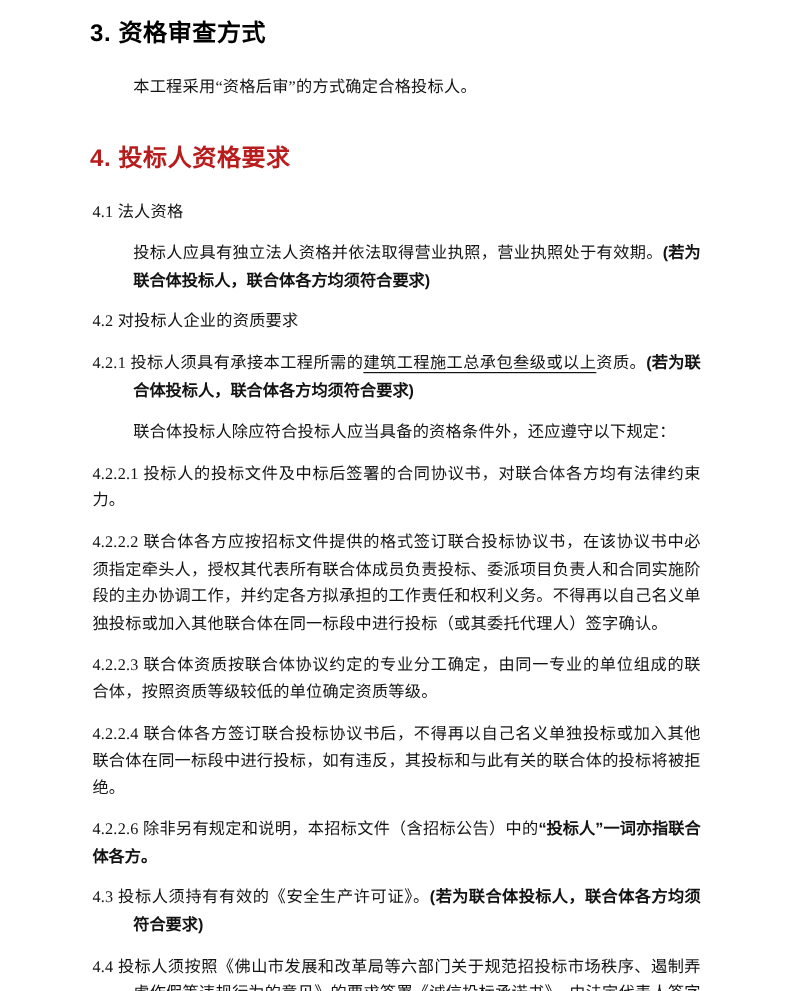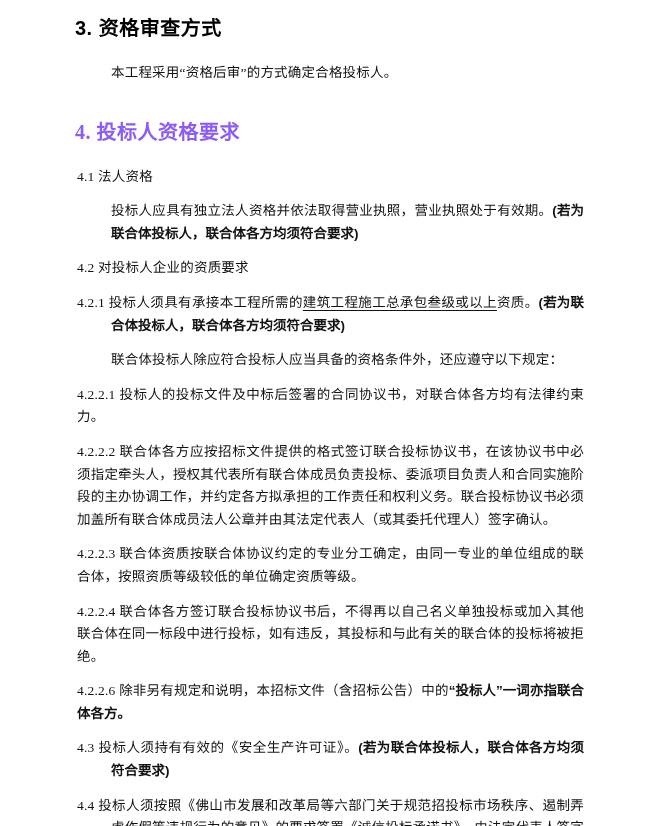--- a/index.html
+++ b/index.html
@@ -51,26 +51,26 @@
     text-decoration: underline;
     text-underline-offset: 3px;
   }
 </style>
 </head>
 <body>
 
 <div class="page" style="background: rgb(255, 255, 255); color: rgb(19, 19, 19);">
     <h2 class="heading" style="color: rgb(0, 0, 0);">3. 资格审查方式</h2>
     <p class="para indent"><span>本工程采用“资格后审”的方式确定合格投标人。</span></p>
-    <h2 class="heading gap-top" style="color: #8b5cf6; font-family: Liberation Serif, serif;">4. 投标人资格要求</h2>
+    <h2 class="heading gap-top" style="color: #b91c1c;">4. 投标人资格要求</h2>
     <p class="para flush"><span>4.1 法人资格</span></p>
     <p class="para block2"><span>投标人应具有独立法人资格并依法取得营业执照，营业执照处于有效期。</span><span class="b">(若为联合体投标人，联合体各方均须符合要求)</span></p>
     <p class="para flush"><span>4.2 对投标人企业的资质要求</span></p>
     <p class="para hang"><span>4.2.1 投标人须具有承接本工程所需的</span><span class="u">建筑工程施工总承包叁级或以上</span><span>资质。</span><span class="b">(若为联合体投标人，联合体各方均须符合要求)</span></p>
     <p class="para indent"><span>联合体投标人除应符合投标人应当具备的资格条件外，还应遵守以下规定：</span></p>
     <p class="para flush"><span>4.2.2.1 投标人的投标文件及中标后签署的合同协议书，对联合体各方均有法律约束力。</span></p>
-    <p class="para flush"><span>4.2.2.2 联合体各方应按招标文件提供的格式签订联合投标协议书，在该协议书中必须指定牵头人，授权其代表所有联合体成员负责投标、委派项目负责人和合同实施阶段的主办协调工作，并约定各方拟承担的工作责任和权利义务。联合投标协议书必须加盖所有联合体成员法人公章并由其法定代表人（或其委托代理人）签字确认。</span></p>
+    <p class="para flush"><span>4.2.2.2 联合体各方应按招标文件提供的格式签订联合投标协议书，在该协议书中必须指定牵头人，授权其代表所有联合体成员负责投标、委派项目负责人和合同实施阶段的主办协调工作，并约定各方拟承担的工作责任和权利义务。不得再以自己名义单独投标或加入其他联合体在同一标段中进行投标（或其委托代理人）签字确认。</span></p>
     <p class="para flush"><span>4.2.2.3 联合体资质按联合体协议约定的专业分工确定，由同一专业的单位组成的联合体，按照资质等级较低的单位确定资质等级。</span></p>
     <p class="para flush"><span>4.2.2.4 联合体各方签订联合投标协议书后，不得再以自己名义单独投标或加入其他联合体在同一标段中进行投标，如有违反，其投标和与此有关的联合体的投标将被拒绝。</span></p>
     <p class="para flush"><span>4.2.2.6 除非另有规定和说明，本招标文件（含招标公告）中的</span><span class="b">“投标人”一词亦指联合体各方。</span></p>
     <p class="para hang"><span>4.3 投标人须持有有效的《安全生产许可证》。</span><span class="b">(若为联合体投标人，联合体各方均须符合要求)</span></p>
     <p class="para hang"><span>4.4 投标人须按照《佛山市发展和改革局等六部门关于规范招投标市场秩序、遏制弄虚作假等违规行为的意见》的要求签署《诚信投标承诺书》，由法定代表人签字并盖单位公章。</span><span class="b">(若为联合体投标人，联合体各方均须符合要求)</span></p>
   </div>
 
 </body></html>

